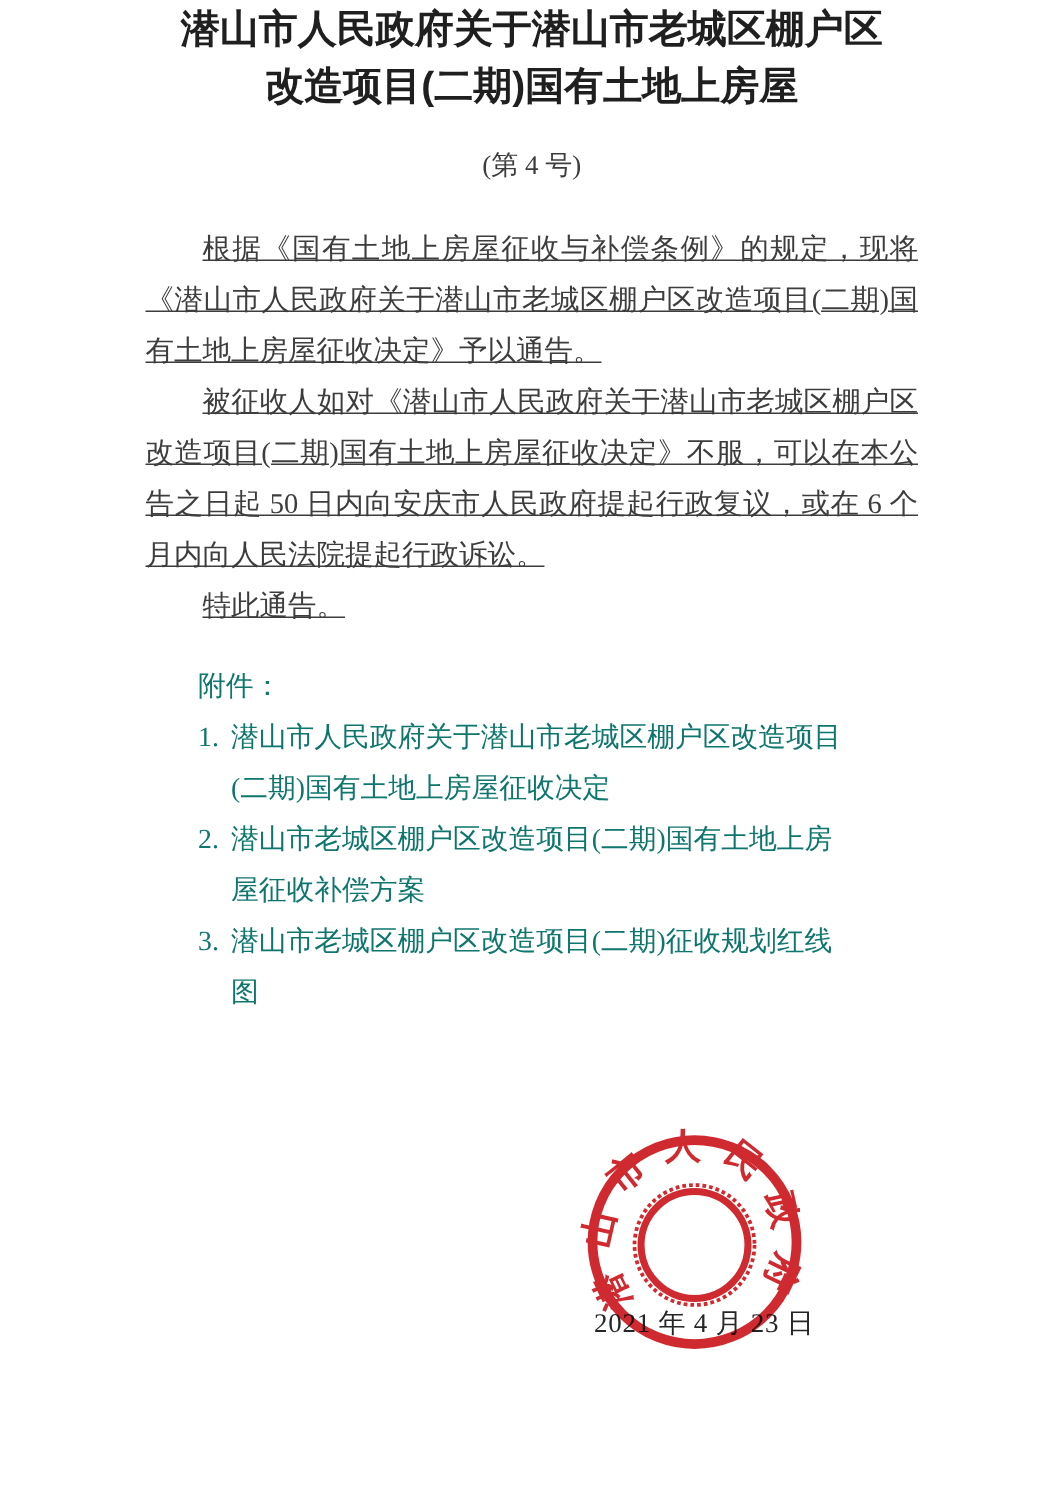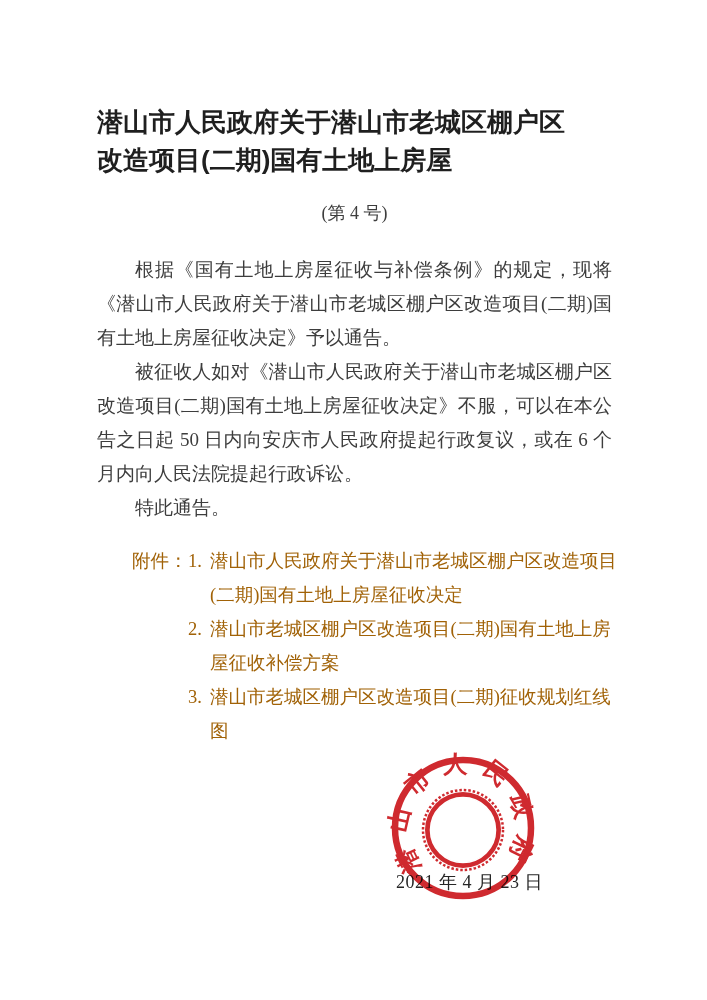--- a/index.html
+++ b/index.html
@@ -8,50 +8,50 @@
     width:707px; height:1000px;
     background:#ffffff;
     overflow:hidden;
     font-family:"Liberation Serif", serif;
   }
   .doc {
     position:absolute; left:97px; top:0;
     width:515px;
   }
   .title {
-    padding-top:103px;
-    text-align:left;
+    text-align:center;
     font-family:"Liberation Sans", sans-serif;
     font-weight:700;
     font-size:26px;
     line-height:38px;
     color:#1f1f1f;
   }
   .doc-number {
     margin-top:20px;
     text-align:center;
     font-size:18px;
     line-height:28px;
     color:#3d3d3d;
   }
   .body-text {
     margin-top:26px;
     font-size:19px;
     line-height:34px;
     color:#3d3d3d;
     text-align:justify;
   }
-  .body-text p { margin:0; text-indent:38px; }
+  .body-text p { margin:0; text-indent:38px;text-decoration:underline; }
   .attachments {
     display:flex;
     margin-top:19px;
     margin-left:35px;
     font-size:18.5px;
     line-height:34px;
-    color:#a16207;
+    color:#0f766e;
+    flex-direction:column;
   }
   .att-label { width:56px; flex-shrink:0; }
   .att-list { flex:1; }
   .att-item { display:flex; }
   .att-num { width:22px; flex-shrink:0; }
   .att-text { width:412px; white-space:pre-wrap; }
   .seal {
     position:absolute; left:384px; top:749px;
     width:158px; height:158px;
     mix-blend-mode:multiply;

